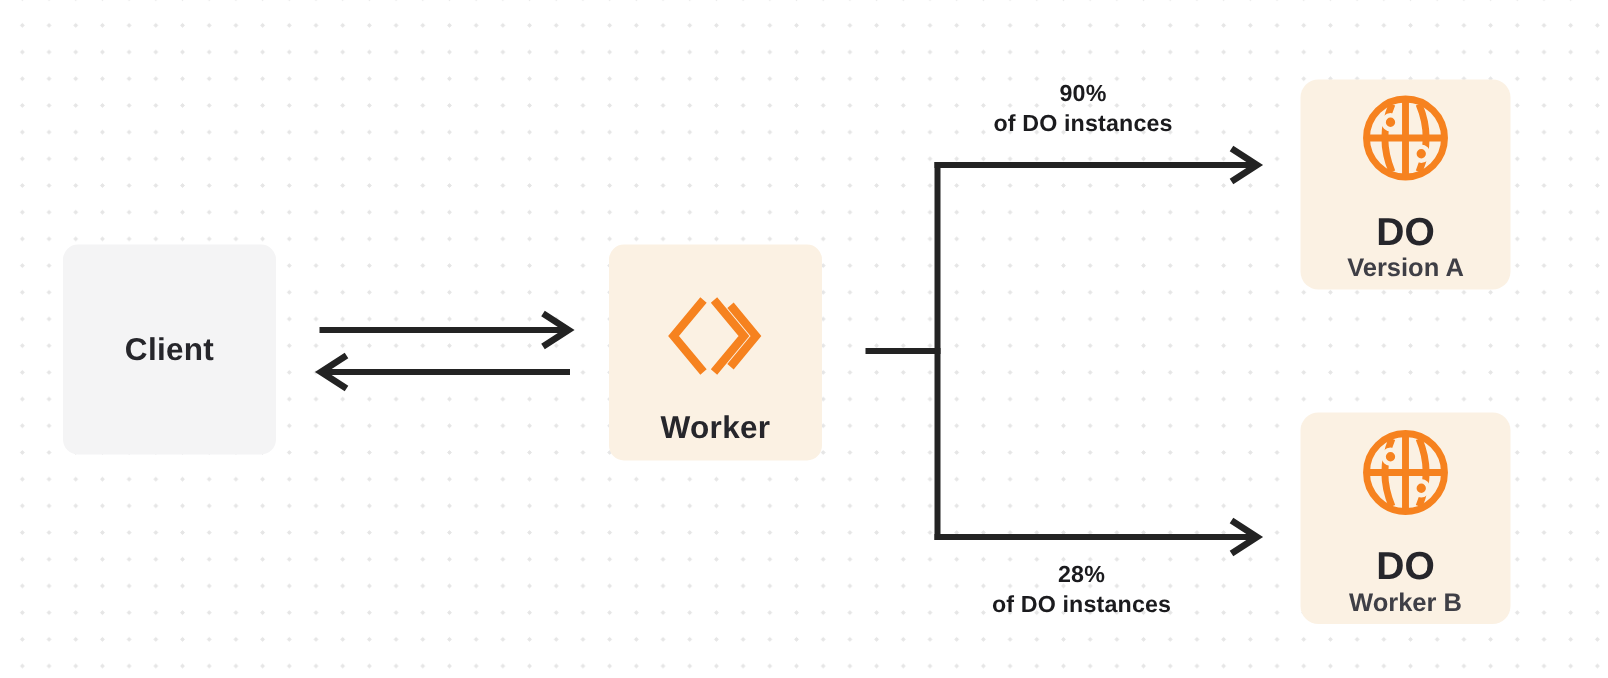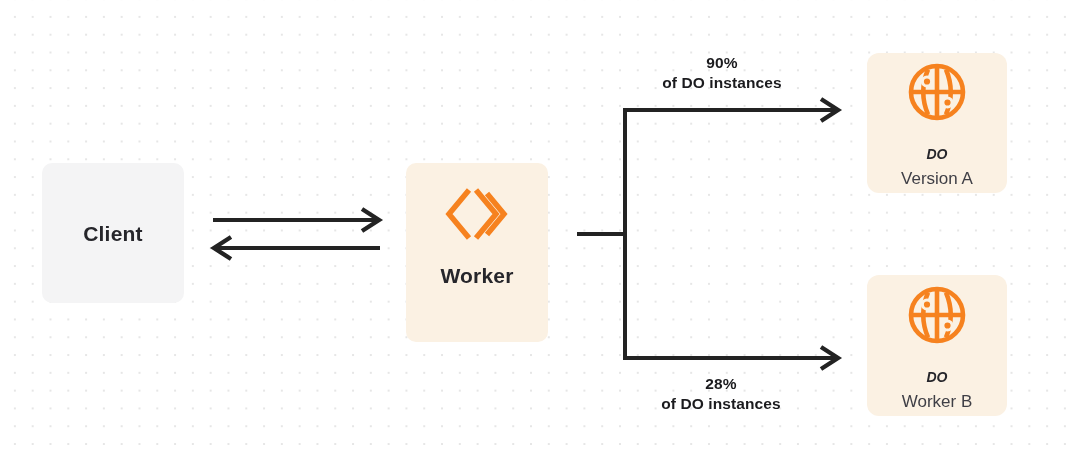--- a/index.html
+++ b/index.html
@@ -45,43 +45,42 @@
     border-radius: 10px;
     display: flex;
     flex-direction: column;
     align-items: center;
     justify-content: center;
     box-sizing: border-box;
   }
   .box-gray  { background: var(--gray-box, #f4f4f5); }
   .box-cream { background: var(--cream-box, #fbf1e3); }
   #client-box { left: 42px;  top: 163px; width: 142px; height: 140px; align-items: center; }
-  #worker-box { left: 406px; top: 163px; width: 142px; height: 179px; justify-content: flex-start; padding-top: 24px; }
+  #worker-box { left: 406px; top: 163px; width: 142px; height: 144px; justify-content: center; padding-top: 24px; }
   #do-a-box   { left: 867px; top: 53px;  width: 140px; height: 140px; border-radius: 12px; justify-content: flex-start; padding-top: 9px; }
   #do-b-box   { left: 867px; top: 275px; width: 140px; height: 141px; border-radius: 12px; justify-content: flex-start; padding-top: 10px; }
 
   .box-title {
     font-size: 21px;
     font-weight: bold;
     color: var(--title-text, #26262b);
     letter-spacing: 0.2px;
     line-height: 25px;
   }
   #worker-box .box-title { margin-top: 22px; }
   .do-title {
-    font-size: 14px;
+    font-size: 26px;
     font-weight: bold;
     color: var(--title-text, #26262b);
     line-height: 25px;
     margin-top: 20px;
-    font-style: italic;
   }
   .do-subtitle {
     font-size: 17px;
-    font-weight: normal;
+    font-weight: bold;
     color: var(--subtitle-text, #3f3f46);
     line-height: 22px;
     margin-top: 1px;
   }
   .icon-svg { display: block; }
   .workers-stroke {
     stroke: var(--accent, #f6821f);
     stroke-width: 5.5px;
     fill: none;
     stroke-linejoin: miter;

